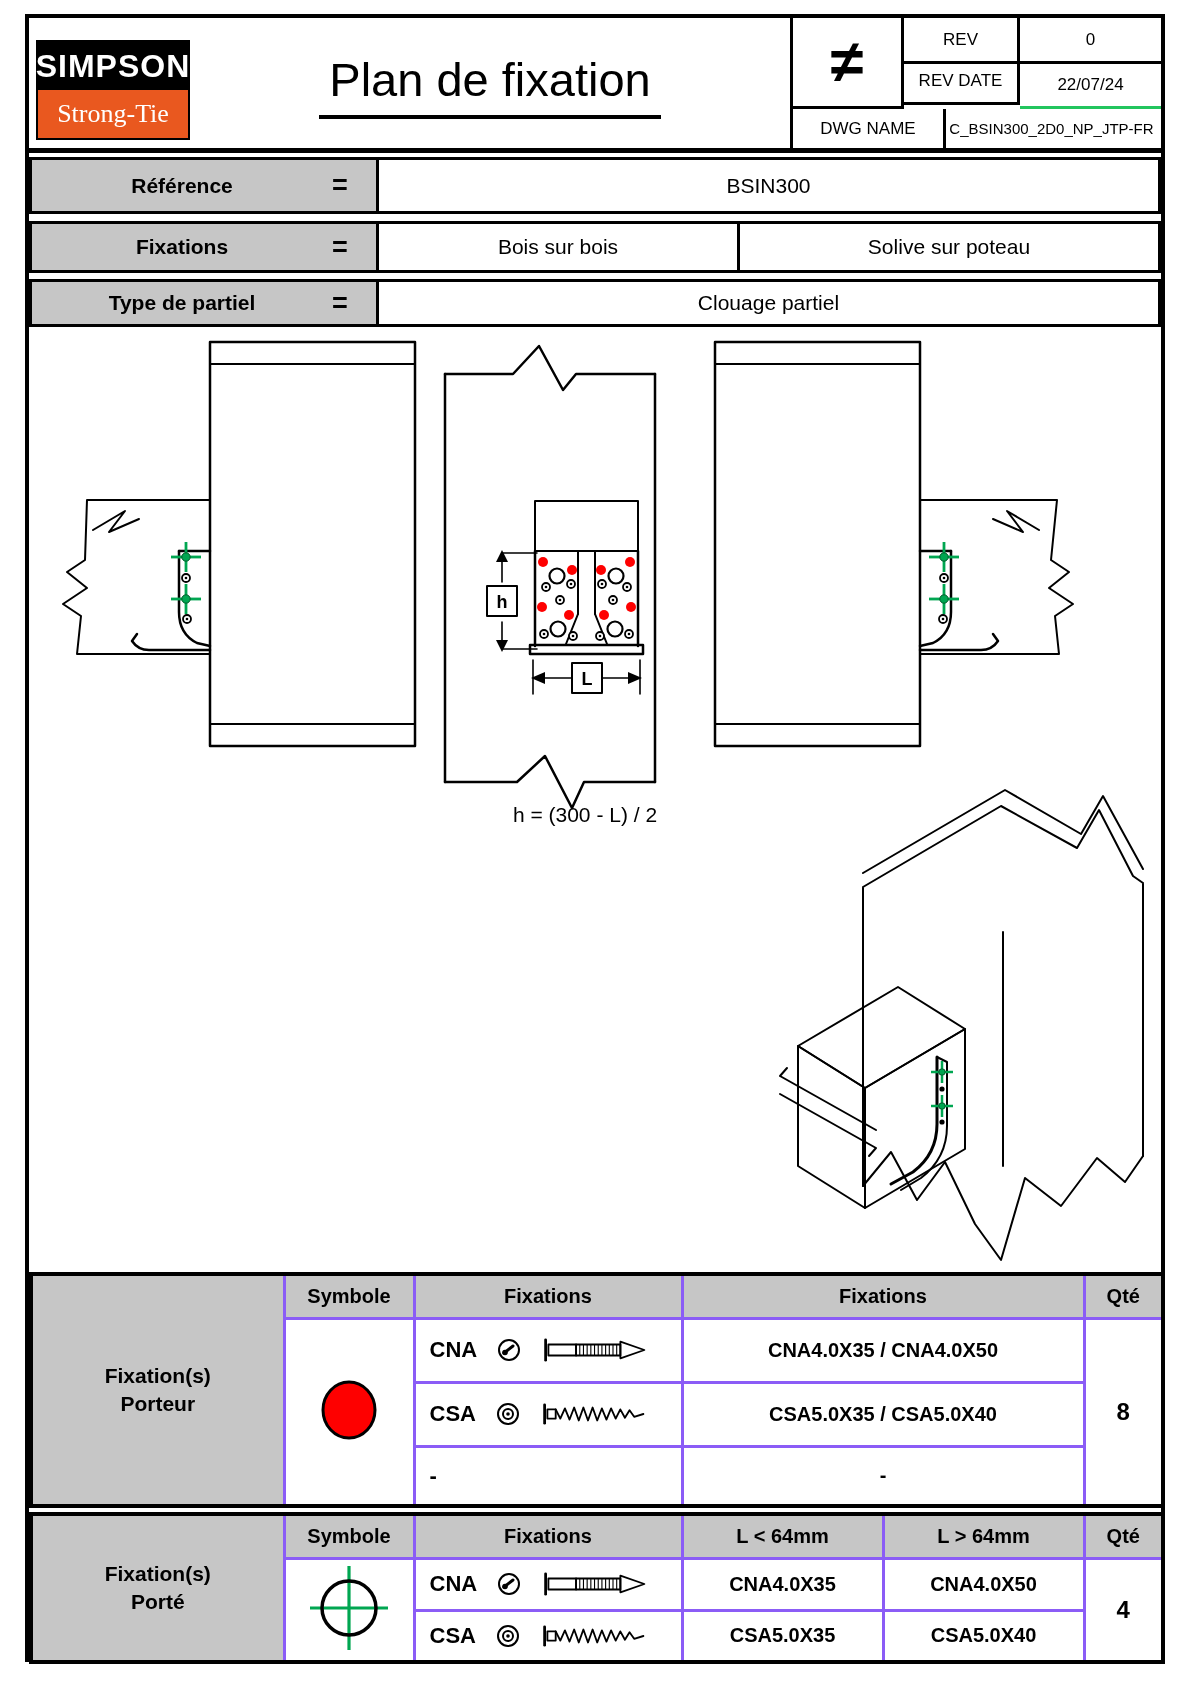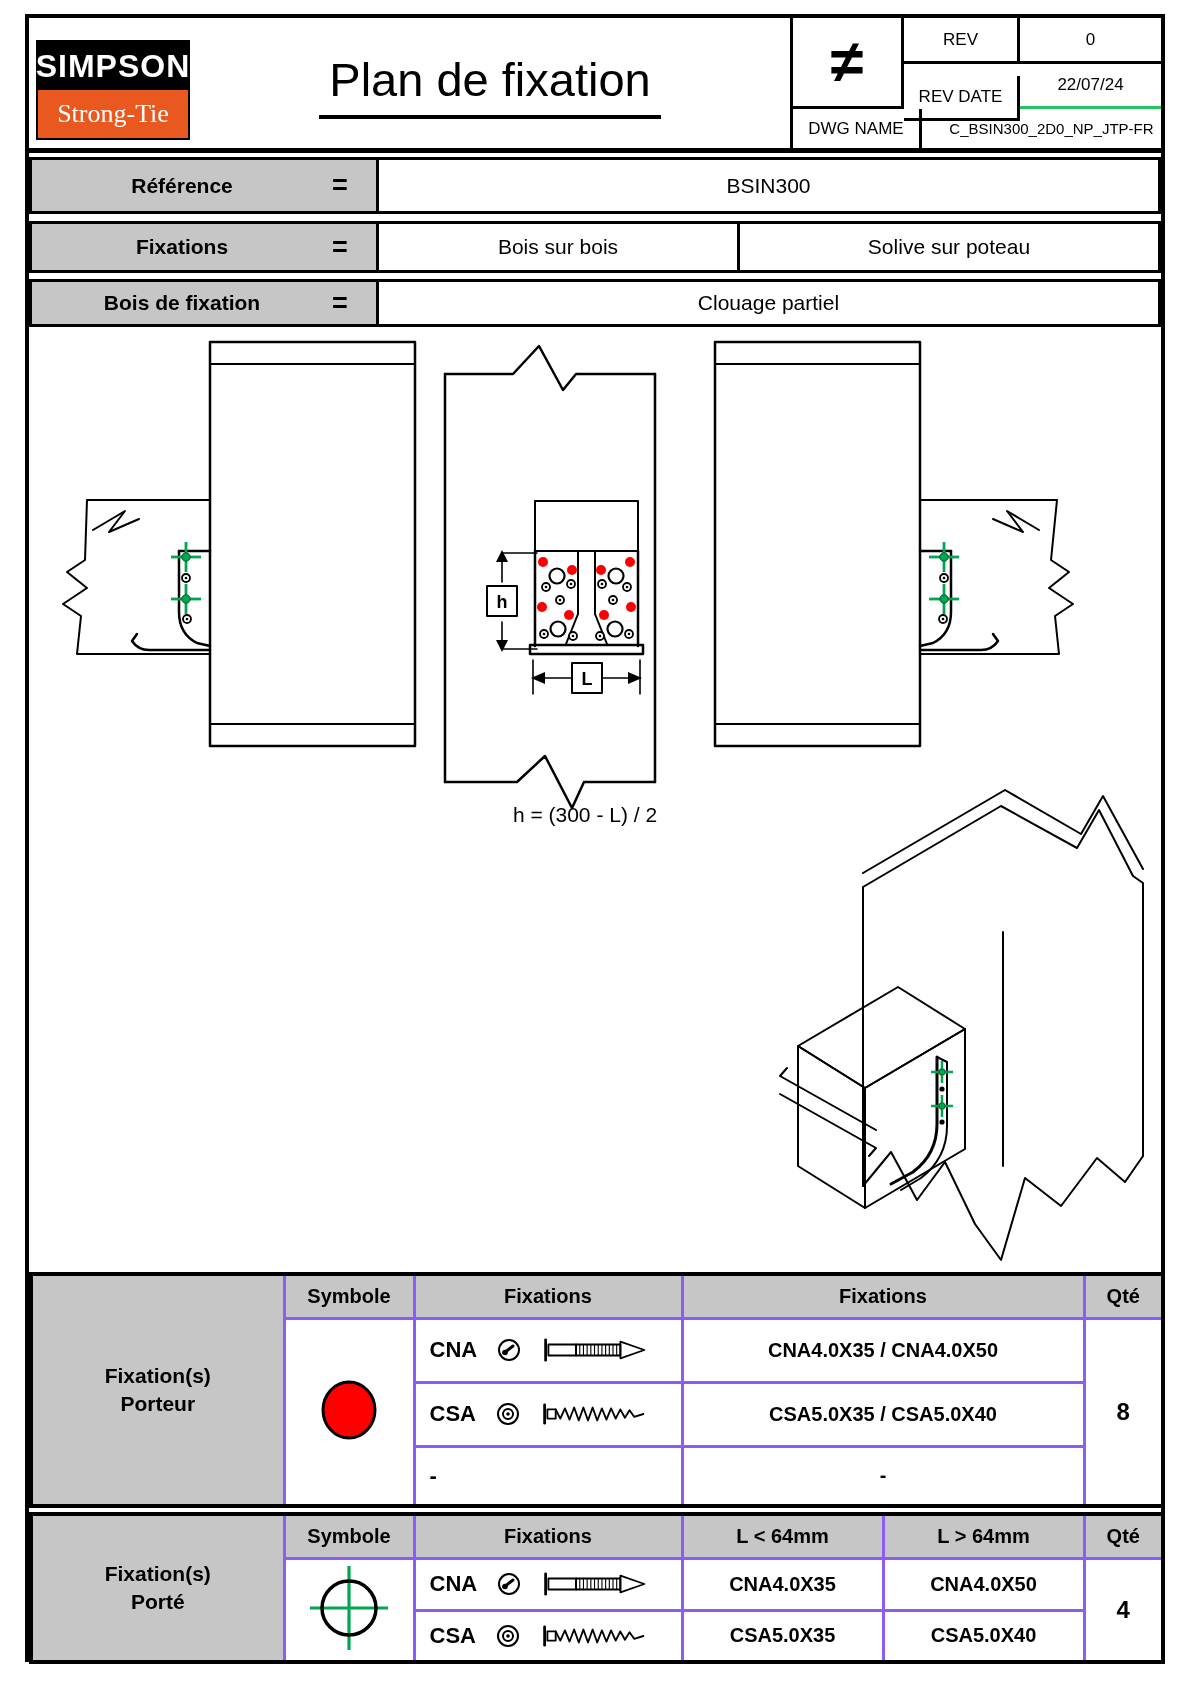--- a/index.html
+++ b/index.html
@@ -66,27 +66,27 @@
 
   <div class="cell hdr-cell" style="left:790px;top:18px;width:114px;height:91px;border-left:3px solid #000;border-right:3px solid #000;border-bottom:3px solid #000;">
     <span class="neq">≠</span>
   </div>
   <div class="cell hdr-cell" style="left:904px;top:18px;width:116px;height:46px;border-bottom:3px solid #000;border-right:3px solid #000;">
       <span>REV</span>
     </div>
   <div class="cell hdr-cell" style="left:1020px;top:18px;width:141px;height:46px;border-bottom:3px solid #000;">
       <span>0</span>
     </div>
-  <div class="cell hdr-cell" style="left:904px;top:76px;width:116px;height:45px;border-bottom:3px solid #000;border-right:3px solid #000;">
+  <div class="cell hdr-cell" style="left:904px;top:60px;width:116px;height:45px;border-bottom:3px solid #000;border-right:3px solid #000;">
       <span>REV DATE</span>
     </div>
   <div class="cell hdr-cell" style="left:1020px;top:64px;width:141px;height:45px;border-bottom:3px solid #22c55e;">
       <span>22/07/24</span>
     </div>
-  <div class="cell hdr-cell" style="left:790px;top:109px;width:132px;height:39px;border-left:3px solid #000;border-right:3px solid #000;">
+  <div class="cell hdr-cell" style="left:790px;top:109px;width:156px;height:39px;border-left:3px solid #000;border-right:3px solid #000;">
       <span>DWG NAME</span>
     </div>
   <div class="cell hdr-cell dwg-val" style="left:942px;top:109px;width:219px;height:39px;">
       <span>C_BSIN300_2D0_NP_JTP-FR</span>
     </div>
 
   <div class="info-row" style="top:157px;height:57px;">
     <div class="info-label">
       <span class="lab">Référence</span>
       <span class="eq">=</span>
@@ -96,21 +96,21 @@
   <div class="info-row" style="top:221px;height:52px;">
     <div class="info-label">
       <span class="lab">Fixations</span>
       <span class="eq">=</span>
     </div>
     <div class="info-val split" style="flex:0 0 358px;">Bois sur bois</div>
     <div class="info-val" style="border-left:3px solid #000;">Solive sur poteau</div>
   </div>
   <div class="info-row" style="top:279px;height:48px;">
     <div class="info-label">
-      <span class="lab">Bois de fixation</span>
+      <span class="lab">Type de partiel</span>
       <span class="eq">=</span>
     </div>
     <div class="info-val">Clouage partiel</div>
   </div>
 
   <svg class="dwg" width="1140" height="956" viewBox="0 0 1140 956">
     <defs>
       <g id="xh">
         <line x1="-15" y1="0" x2="15" y2="0" stroke="var(--accent_green)" stroke-width="2.8"></line>
         <line x1="0" y1="-15" x2="0" y2="15" stroke="var(--accent_green)" stroke-width="2.8"></line>

